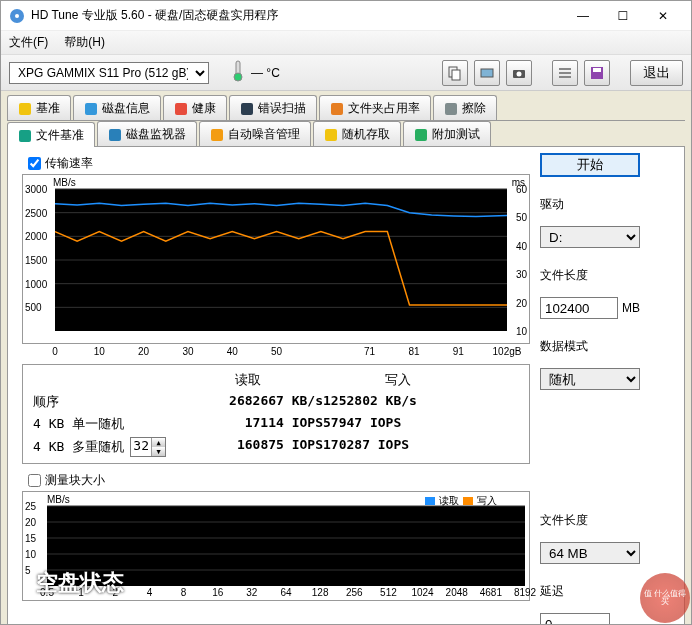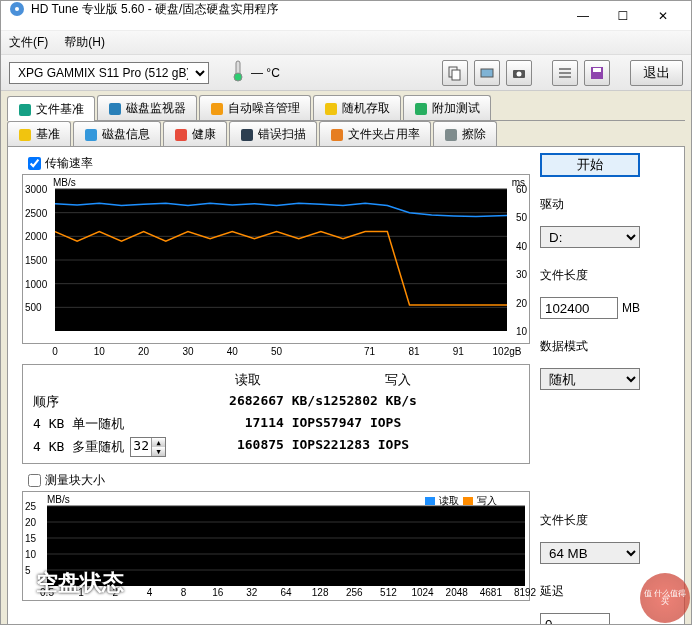--- a/index.html
+++ b/index.html
@@ -1,17 +1,17 @@
 <!DOCTYPE html>
 <html><head>
 <meta charset="utf-8">
 <style>
   * { box-sizing: border-box; margin: 0; padding: 0; }
   body { font-family: "Microsoft YaHei", "SimSun", sans-serif; font-size: 12px; background: #fff; width: 692px; height: 625px; overflow: hidden; border: 1px solid #999; }
-  .titlebar { background: #fff; height: 30px; display: flex; align-items: flex-start; padding: 0 8px; border-bottom: 1px solid #eee; }
+  .titlebar { background: #fff; height: 30px; display: flex; align-items: center; padding: 0 8px; border-bottom: 1px solid #eee; }
   .titlebar .icon { width: 16px; height: 16px; margin-right: 6px; display: inline-flex; }
   .titlebar .title { flex: 1; color: #000; font-size: 12px; }
   .titlebar .winbtns { display: flex; }
   .winbtn { width: 40px; height: 30px; display: flex; align-items: center; justify-content: center; color: #000; }
   .menubar { height: 24px; background: linear-gradient(#f8f8f8,#ececec); display: flex; align-items: center; padding: 0 8px; gap: 16px; border-bottom: 1px solid #ddd; }
   .menubar span { cursor: default; }
   .toolbar { height: 36px; background: linear-gradient(#f6f6f6,#e8e8e8); display: flex; align-items: center; padding: 4px 8px; gap: 6px; border-bottom: 1px solid #ccc; }
   .devsel { height: 22px; width: 200px; font-size: 12px; background: #fff; border: 1px solid #7a7a7a; padding: 0 4px; }
   .tbtn { width: 26px; height: 26px; border: 1px solid #888; background: linear-gradient(#fff,#ddd); display: flex; align-items: center; justify-content: center; border-radius: 2px; }
   .tbtn svg { width: 16px; height: 16px; }
@@ -117,20 +117,58 @@
         <rect x="4" y="3" width="8" height="4" fill="#fff"></rect>
       </svg>
     </div>
   <div style="width:8px"></div>
   <button class="exitbtn">
       <span>退出</span>
     </button>
 </div>
 
 <div class="tabs-outer">
+  <div class="tabset" id="tabs-top">
+      <div class="tab">
+        <svg class="ticon" viewBox="0 0 14 14">
+          <rect x="1" y="1" width="12" height="12" rx="2" fill="#f1c40f"></rect>
+        </svg>
+        <span>基准</span>
+      </div>
+      <div class="tab">
+        <svg class="ticon" viewBox="0 0 14 14">
+          <rect x="1" y="1" width="12" height="12" rx="2" fill="#3498db"></rect>
+        </svg>
+        <span>磁盘信息</span>
+      </div>
+      <div class="tab">
+        <svg class="ticon" viewBox="0 0 14 14">
+          <rect x="1" y="1" width="12" height="12" rx="2" fill="#e74c3c"></rect>
+        </svg>
+        <span>健康</span>
+      </div>
+      <div class="tab">
+        <svg class="ticon" viewBox="0 0 14 14">
+          <rect x="1" y="1" width="12" height="12" rx="2" fill="#2c3e50"></rect>
+        </svg>
+        <span>错误扫描</span>
+      </div>
+      <div class="tab">
+        <svg class="ticon" viewBox="0 0 14 14">
+          <rect x="1" y="1" width="12" height="12" rx="2" fill="#e67e22"></rect>
+        </svg>
+        <span>文件夹占用率</span>
+      </div>
+      <div class="tab">
+        <svg class="ticon" viewBox="0 0 14 14">
+          <rect x="1" y="1" width="12" height="12" rx="2" fill="#7f8c8d"></rect>
+        </svg>
+        <span>擦除</span>
+      </div>
+    </div>
   <div class="tabset" id="tabs-bottom" style="border-bottom:1px solid #999;">
       <div class="tab active">
         <svg class="ticon" viewBox="0 0 14 14">
           <rect x="1" y="1" width="12" height="12" rx="2" fill="#16a085"></rect>
         </svg>
         <span>文件基准</span>
       </div>
       <div class="tab">
         <svg class="ticon" viewBox="0 0 14 14">
           <rect x="1" y="1" width="12" height="12" rx="2" fill="#2980b9"></rect>
@@ -147,58 +185,20 @@
         <svg class="ticon" viewBox="0 0 14 14">
           <rect x="1" y="1" width="12" height="12" rx="2" fill="#f1c40f"></rect>
         </svg>
         <span>随机存取</span>
       </div>
       <div class="tab">
         <svg class="ticon" viewBox="0 0 14 14">
           <rect x="1" y="1" width="12" height="12" rx="2" fill="#27ae60"></rect>
         </svg>
         <span>附加测试</span>
-      </div>
-    </div>
-  <div class="tabset" id="tabs-top">
-      <div class="tab">
-        <svg class="ticon" viewBox="0 0 14 14">
-          <rect x="1" y="1" width="12" height="12" rx="2" fill="#f1c40f"></rect>
-        </svg>
-        <span>基准</span>
-      </div>
-      <div class="tab">
-        <svg class="ticon" viewBox="0 0 14 14">
-          <rect x="1" y="1" width="12" height="12" rx="2" fill="#3498db"></rect>
-        </svg>
-        <span>磁盘信息</span>
-      </div>
-      <div class="tab">
-        <svg class="ticon" viewBox="0 0 14 14">
-          <rect x="1" y="1" width="12" height="12" rx="2" fill="#e74c3c"></rect>
-        </svg>
-        <span>健康</span>
-      </div>
-      <div class="tab">
-        <svg class="ticon" viewBox="0 0 14 14">
-          <rect x="1" y="1" width="12" height="12" rx="2" fill="#2c3e50"></rect>
-        </svg>
-        <span>错误扫描</span>
-      </div>
-      <div class="tab">
-        <svg class="ticon" viewBox="0 0 14 14">
-          <rect x="1" y="1" width="12" height="12" rx="2" fill="#e67e22"></rect>
-        </svg>
-        <span>文件夹占用率</span>
-      </div>
-      <div class="tab">
-        <svg class="ticon" viewBox="0 0 14 14">
-          <rect x="1" y="1" width="12" height="12" rx="2" fill="#7f8c8d"></rect>
-        </svg>
-        <span>擦除</span>
       </div>
     </div>
 
   <div style="background:#fff; border:1px solid #999; border-top:none; padding-bottom:6px;">
   <div class="content">
     <div class="leftcol">
       <label class="chk">
             <input type="checkbox" checked="" style="">
             <span>传输速率</span>
           </label>
@@ -259,21 +259,21 @@
               </div>
               <div class="resultrow">
                 <div class="c1">4 KB 多重随机<div class="spinbox">
                     <span>32</span>
                     <div class="ud">
                       <div>▲</div>
                       <div>▼</div>
                     </div>
                   </div></div>
                 <div class="c2">160875 IOPS</div>
-                <div class="c3">221283 IOPS</div>
+                <div class="c3">170287 IOPS</div>
               </div>
             </div>
       </div>
       <div style="height:6px"></div>
       <label class="chk">
             <input type="checkbox" style="">
             <span>测量块大小</span>
           </label>
       <div class="chartbox chart2" id="chart2">
             <svg width="508" height="110" style="position:absolute;top:0;left:0">

